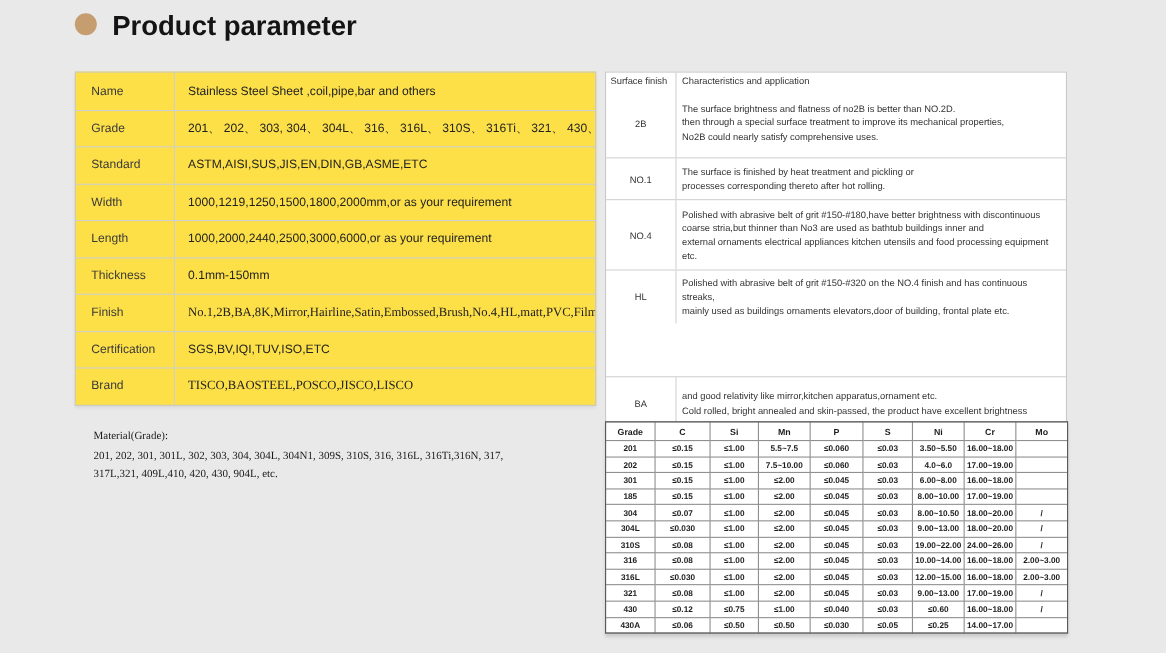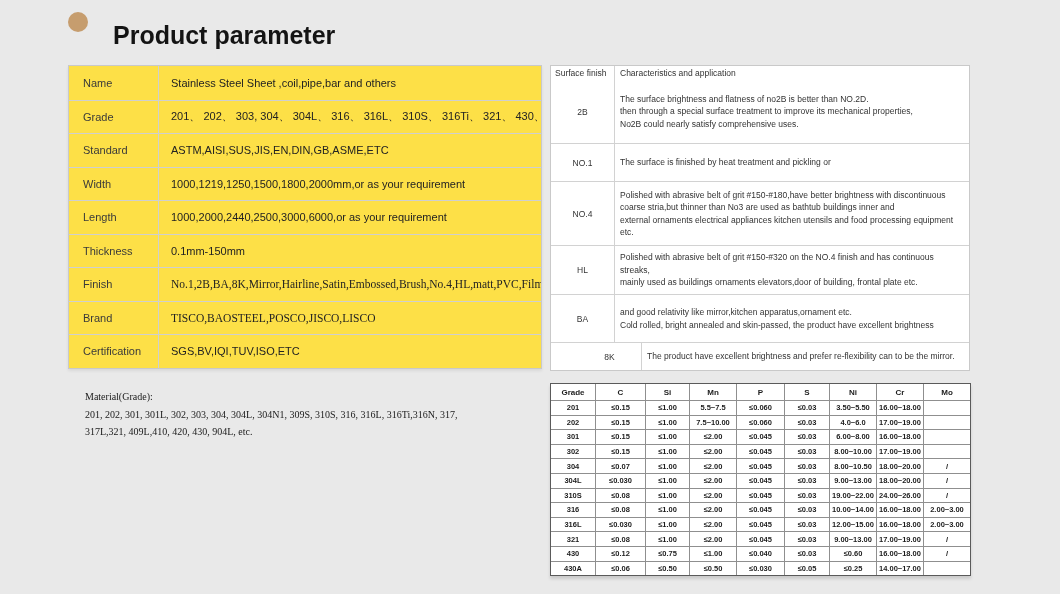--- a/index.html
+++ b/index.html
@@ -11,21 +11,21 @@
     overflow:hidden;
   }
 
   
   .header-bullet {
     position:absolute; left:68px; top:12px;
     width:20px; height:20px; border-radius:50%;
     background:#c69d6e;
   }
   .page-title {
-    position:absolute; left:97px; top:5px; margin:16px;
+    position:absolute; left:97px; top:5px; margin:5px;
     font-size:25px; font-weight:700; color:#141414;
   }
 
   
   .param-table {
     position:absolute; left:68px; top:65px; width:474px;
     background:#fde047; border:1px solid #c9c9c9;
     box-sizing:border-box;
     box-shadow:0 2px 3px rgba(0,0,0,0.07);
   }
@@ -59,21 +59,21 @@
   .sf-desc {
     flex:1; padding:0 5px; box-sizing:border-box;
     display:flex; flex-direction:column; justify-content:center;
     line-height:12.5px;
   }
   .sf-header { height:14px; }
   .sf-body .sf-row:nth-child(1) { height:63px; }
   .sf-body .sf-row:nth-child(2) { height:38px; }
   .sf-body .sf-row:nth-child(3) { height:64px; }
   .sf-body .sf-row:nth-child(4) { height:49px; }
-  .sf-body .sf-row:nth-child(5) { height:48px; }
+  .sf-body .sf-row:nth-child(5) { height:48px;margin-top:48px; }
   .sf-body .sf-row:nth-child(6) { height:28px;padding-left:27px; }
 
   
   .material-note {
     position:absolute; left:85px; top:388px;
     font-family:"Liberation Serif", serif;
     font-size:10px; color:#1a1a1a; line-height:17.5px;
   }
 
   
@@ -121,26 +121,26 @@
     </div>
     <div class="param-row">
       <div class="param-label">Thickness</div>
       <div class="param-value">0.1mm-150mm</div>
     </div>
     <div class="param-row">
       <div class="param-label">Finish</div>
       <div class="param-value serif">No.1,2B,BA,8K,Mirror,Hairline,Satin,Embossed,Brush,No.4,HL,matt,PVC,Film,Laser film</div>
     </div>
     <div class="param-row">
+      <div class="param-label">Certification</div>
+      <div class="param-value">SGS,BV,IQI,TUV,ISO,ETC</div>
+    </div>
+    <div class="param-row">
       <div class="param-label">Brand</div>
       <div class="param-value serif">TISCO,BAOSTEEL,POSCO,JISCO,LISCO</div>
-    </div>
-    <div class="param-row">
-      <div class="param-label">Certification</div>
-      <div class="param-value">SGS,BV,IQI,TUV,ISO,ETC</div>
     </div>
   </div>
 
 <div class="surface-table">
   <div class="sf-row sf-header">
     <div class="sf-finish">Surface finish</div>
     <div class="sf-desc">Characteristics and application</div>
   </div>
   <div class="sf-body" id="surface-table-body">
       <div class="sf-row">
@@ -148,20 +148,21 @@
         <div class="sf-desc">
           <div>The surface brightness and flatness of no2B is better than NO.2D.</div>
           <div> then through a special surface treatment to improve its mechanical properties,</div>
           <div>No2B could nearly satisfy comprehensive uses.</div>
         </div>
       </div>
       <div class="sf-row">
         <div class="sf-finish">NO.1</div>
         <div class="sf-desc">
           <div>The surface is finished by heat treatment and pickling or</div>
+          <div>processes corresponding thereto after hot rolling.</div>
         </div>
       </div>
       <div class="sf-row">
         <div class="sf-finish">NO.4</div>
         <div class="sf-desc">
           <div>Polished with abrasive belt of grit #150-#180,have better brightness with discontinuous</div>
           <div>coarse stria,but thinner than No3 are used as bathtub buildings inner and</div>
           <div>external ornaments electrical appliances kitchen utensils and food processing equipment etc.</div>
         </div>
       </div>
@@ -249,21 +250,21 @@
         <td>≤0.15</td>
         <td>≤1.00</td>
         <td>≤2.00</td>
         <td>≤0.045</td>
         <td>≤0.03</td>
         <td>6.00~8.00</td>
         <td>16.00~18.00</td>
         <td></td>
       </tr>
       <tr>
-        <td>302</td>
+        <td>185</td>
         <td>≤0.15</td>
         <td>≤1.00</td>
         <td>≤2.00</td>
         <td>≤0.045</td>
         <td>≤0.03</td>
         <td>8.00~10.00</td>
         <td>17.00~19.00</td>
         <td></td>
       </tr>
       <tr>

